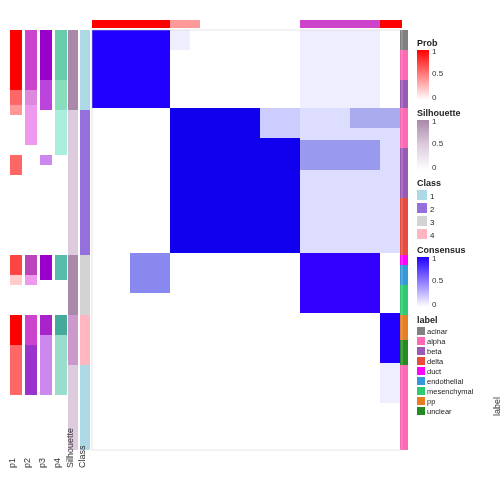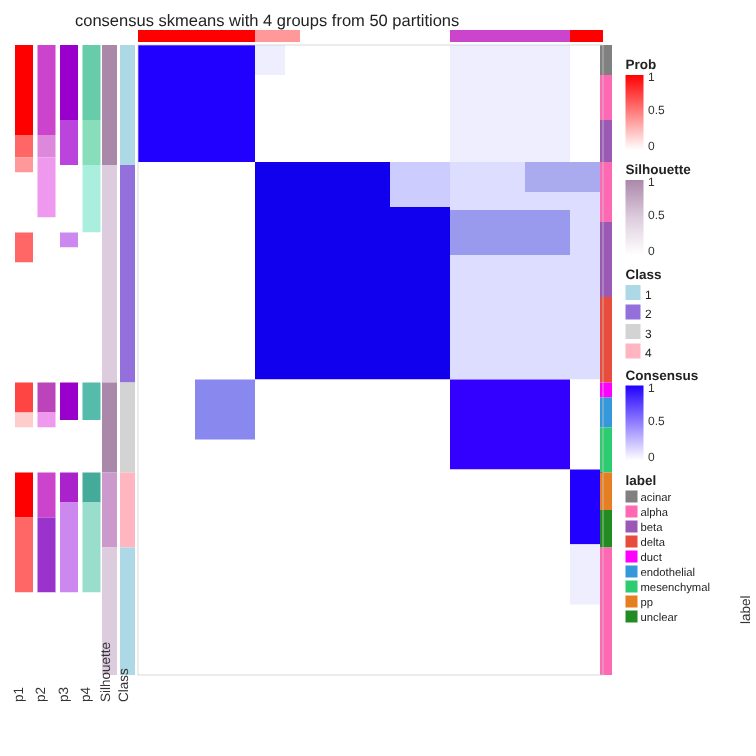--- a/index.html
+++ b/index.html
@@ -28,21 +28,20 @@
       color: #222;
       white-space: nowrap;
     }
 
   </style>
 </head>
 <body>
 
 <div class="chart-container">
 
-  <div class="title">consensus skmeans with 4 groups from 50 partitions</div>
 
   <svg width="504" height="504" style="position:absolute;top:0;left:0;">
 
     <g>
 
       <rect x="10" y="30" width="12" height="60" fill="#FF0000"></rect>
       <rect x="10" y="90" width="12" height="15" fill="#FF6666"></rect>
       <rect x="10" y="105" width="12" height="10" fill="#FF9999"></rect>
       <rect x="10" y="115" width="12" height="40" fill="#FFFFFF"></rect>
       <rect x="10" y="155" width="12" height="20" fill="#FF6666"></rect>

